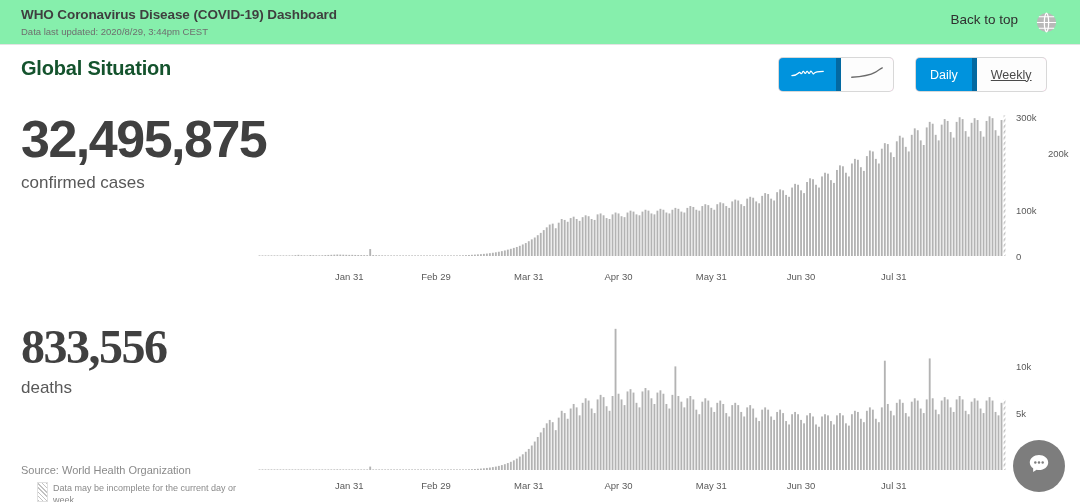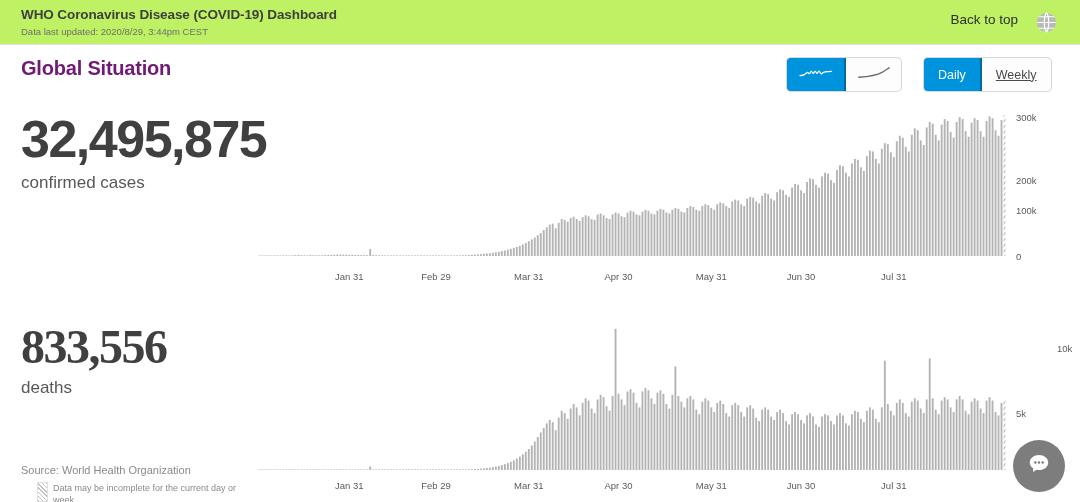--- a/index.html
+++ b/index.html
@@ -15,21 +15,21 @@
     color: #3b3b3b;
     position: relative;
   }
 
   
   .topbar {
     position: absolute;
     left: 0; top: 0;
     width: 1080px;
     height: 45px;
-    background: #bef264;
+    background: #86efac;
     border-bottom: 1px solid #e3e3e3;
     box-sizing: border-box;
   }
   .topbar-title {
     position: absolute;
     left: 21px; top: 7px;
     font-size: 13.5px;
     font-weight: bold;
     color: #3f3f3f;
     letter-spacing: -0.1px;
@@ -56,53 +56,52 @@
     width: 23px; height: 23px;
     cursor: pointer;
   }
 
   
   .section-title {
     position: absolute;
     left: 21px; top: 57px;
     font-size: 20px;
     font-weight: bold;
-    color: #701a75;
+    color: #14532d;
     letter-spacing: -0.2px;
   }
 
   
   .toggle-group {
     position: absolute;
     display: flex;
     height: 33px;
     border-radius: 4px;
     overflow: hidden;
     box-shadow: 0 0 0 1px #d8d8d8;
     background: #f9a8d4;
-    margin-left: 8px;
   }
   #chart-type-toggle { left: 779px; top: 58px; }
   #interval-toggle   { left: 916px; top: 58px; }
 
   .toggle-btn {
     display: flex;
     align-items: center;
     justify-content: center;
     background: #fdfdfd;
     border: none;
     cursor: pointer;
     font-family: "Liberation Sans", sans-serif;
     font-size: 12.5px;
     color: #4a4a4a;
     padding: 0 14px;
     height: 100%;
     box-sizing: border-box;
   }
-  .toggle-btn + .toggle-btn { border-left: 2px solid #0369a1; text-decoration: underline; }
+  .toggle-btn + .toggle-btn { border-left: 5px solid #0369a1; text-decoration: underline; }
   .toggle-btn.active {
     background: #0093dd;
     color: #ffffff;
   }
   .icon-btn { width: 57px; padding: 0; }
 
   
   .chart-block { position: absolute; }
   #chart-cases  { left: 258px; top: 108px;  width: 748px; height: 148px; }
   #chart-deaths { left: 258px; top: 322px;  width: 748px; height: 148px; }
@@ -517,21 +516,21 @@
     <span style="left: 178px;">Feb 29</span>
     <span style="left: 270.8px;">Mar 31</span>
     <span style="left: 360.5px;">Apr 30</span>
     <span style="left: 453.3px;">May 31</span>
     <span style="left: 543px;">Jun 30</span>
     <span style="left: 635.8px;">Jul 31</span>
   </div>
 <div class="y-labels" id="ylab-cases">
     <span style="top: 148px;">0</span>
     <span style="top: 101.8px;">100k</span>
-    <span style="top: 72px;">200k</span>
+    <span style="top: 45px; margin-left: 32px;">200k</span>
     <span style="top: 9.3px;">300k</span>
   </div>
 
 <div class="chart-block" id="chart-deaths">
   <svg class="chart-svg" id="svg-deaths" viewBox="0 0 748 148" preserveAspectRatio="none" aria-hidden="true">
     <defs>
       <pattern id="hatch-deaths" width="4" height="4" patternUnits="userSpaceOnUse" patternTransform="rotate(45)">
         <rect width="4" height="4" fill="#ffffff"></rect>
         <rect width="1.6" height="4" fill="#bdbdbd"></rect>
       </pattern>
@@ -794,21 +793,21 @@
     <span style="left: 91.3px;">Jan 31</span>
     <span style="left: 178px;">Feb 29</span>
     <span style="left: 270.8px;">Mar 31</span>
     <span style="left: 360.5px;">Apr 30</span>
     <span style="left: 453.3px;">May 31</span>
     <span style="left: 543px;">Jun 30</span>
     <span style="left: 635.8px;">Jul 31</span>
   </div>
 <div class="y-labels" id="ylab-deaths">
     <span style="top: 91.1px;">5k</span>
-    <span style="top: 26px; margin-left: 41px;">10k</span>
+    <span style="top: 44px;">10k</span>
   </div>
 
 <div class="footer">
   <div class="footer-source">Source: World Health Organization</div>
   <div class="footer-note-row">
     <div class="hatch-swatch"></div>
     <div class="footer-note">Data may be incomplete for the current day or week.</div>
   </div>
 </div>
 

